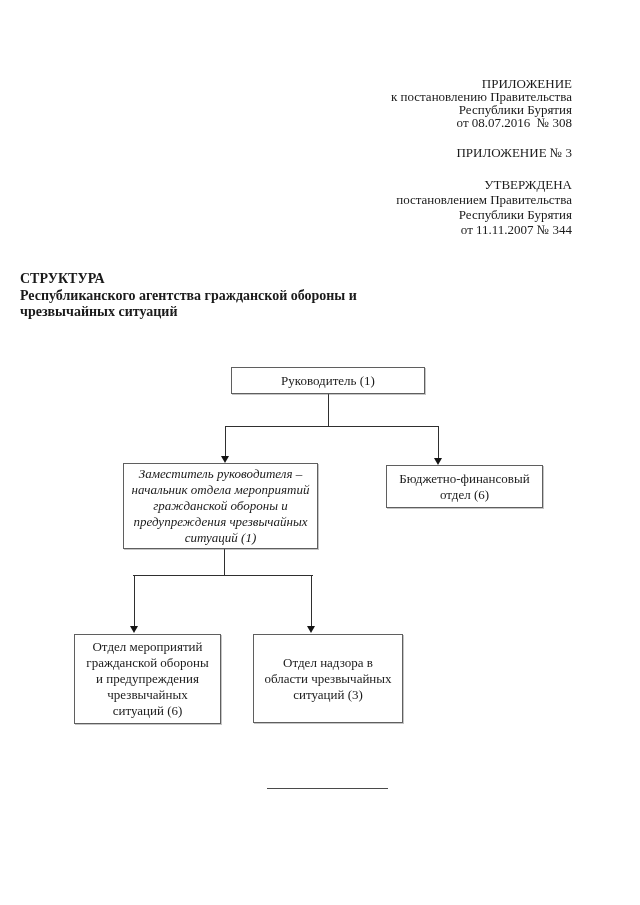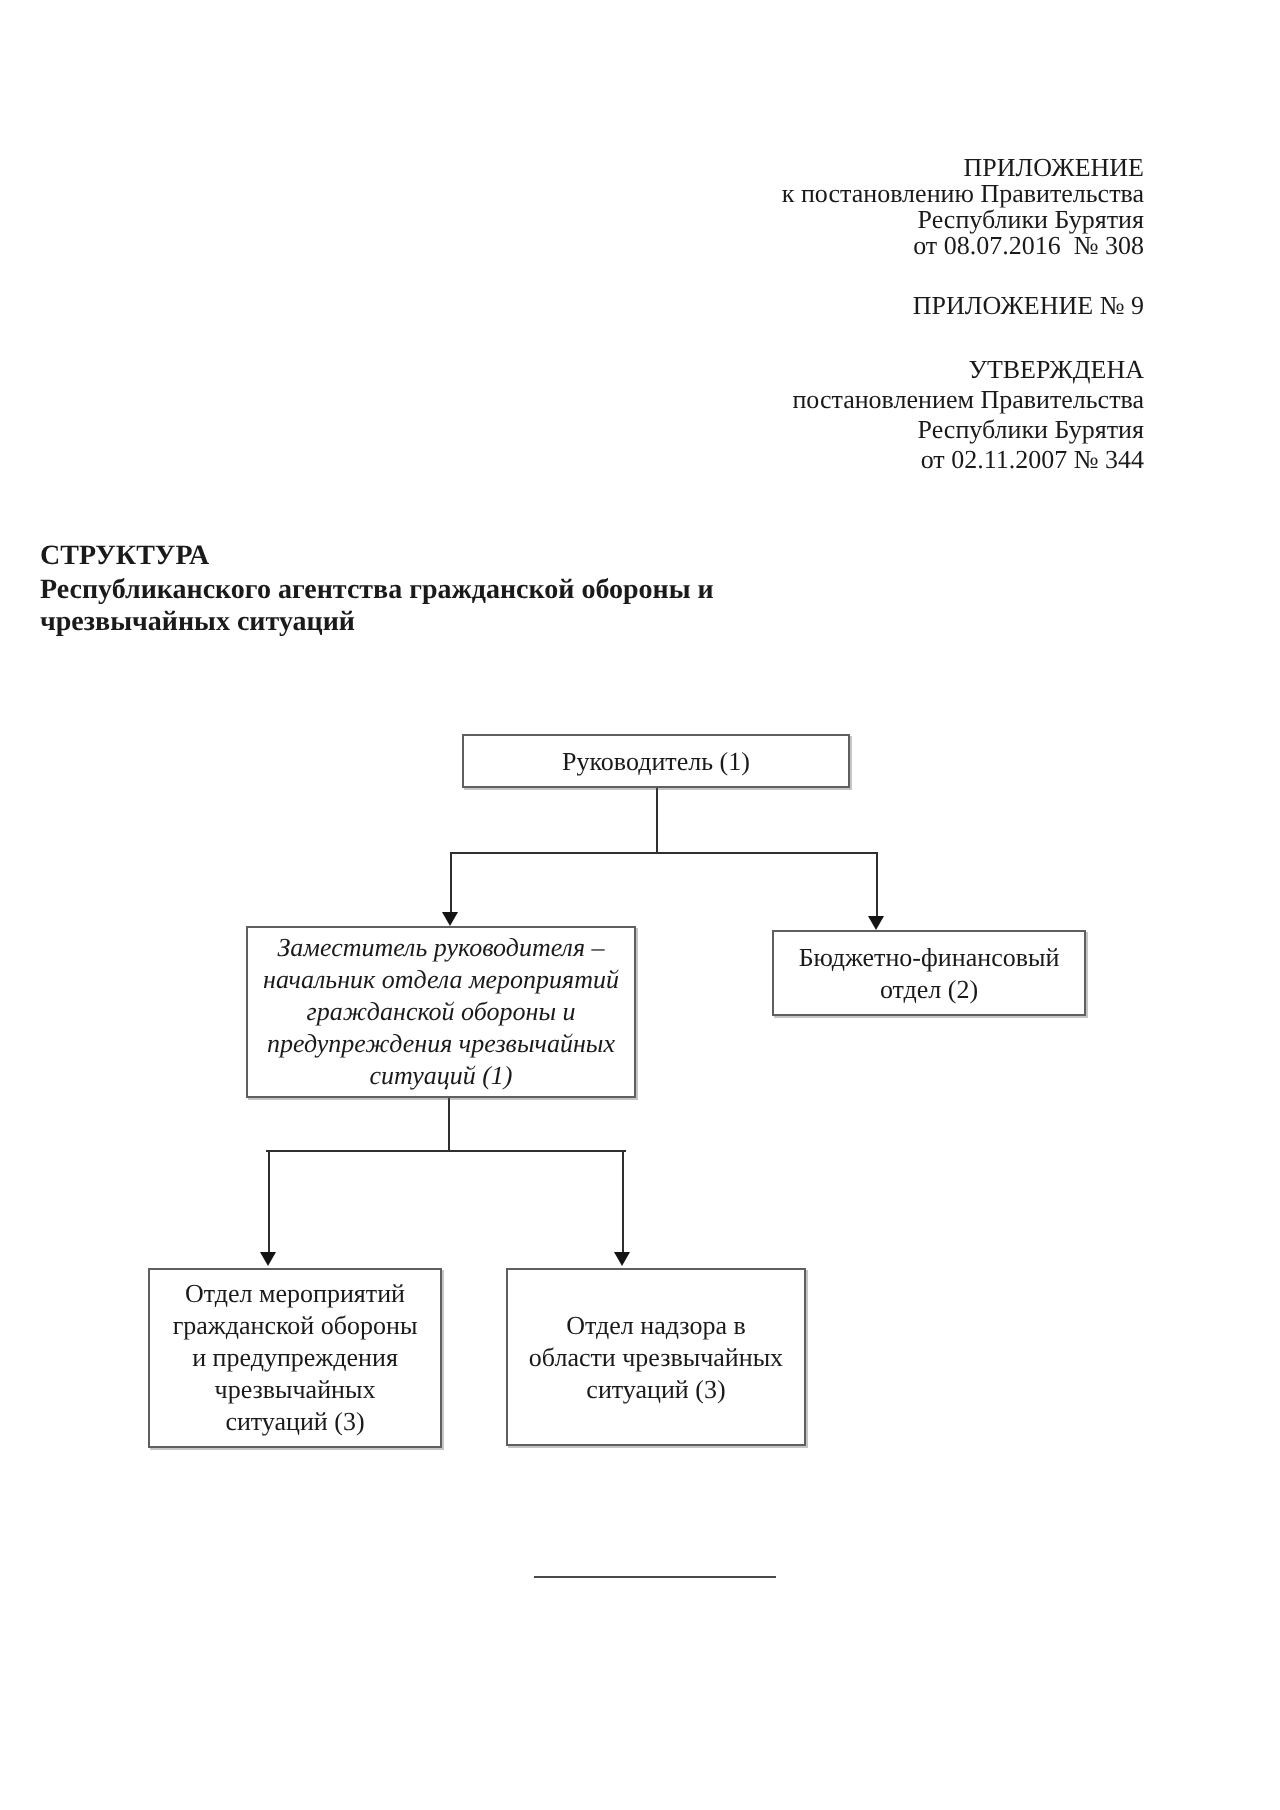--- a/index.html
+++ b/index.html
@@ -91,26 +91,26 @@
 </head>
 <body>
 
 <div class="page">
 
   <div class="rblock appendix-ref">ПРИЛОЖЕНИЕ
 к постановлению Правительства
 Республики Бурятия
 от 08.07.2016  № 308</div>
 
-  <div class="rblock appendix-num">ПРИЛОЖЕНИЕ № 9</div>
+  <div class="rblock appendix-num">ПРИЛОЖЕНИЕ № 3</div>
 
   <div class="rblock approval-block">УТВЕРЖДЕНА
 постановлением Правительства
 Республики Бурятия
-от 02.11.2007 № 344</div>
+от 11.11.2007 № 344</div>
 
   <div class="doc-title">СТРУКТУРА
 Республиканского агентства гражданской обороны и
 чрезвычайных ситуаций</div>
 
   <div class="cline v1"></div>
   <div class="cline h1"></div>
   <div class="cline v2"></div>
   <div class="cline v3"></div>
   <div class="cline v4"></div>
@@ -130,29 +130,29 @@
   <div class="node node-deputy">
     <span>Заместитель руководителя –
 начальник отдела мероприятий
 гражданской обороны и
 предупреждения чрезвычайных
 ситуаций (1)</span>
   </div>
 
   <div class="node node-budget">
     <span>Бюджетно-финансовый
-отдел (2)</span>
+отдел (6)</span>
   </div>
 
   <div class="node node-go">
     <span>Отдел мероприятий
 гражданской обороны
 и предупреждения
 чрезвычайных
-ситуаций (3)</span>
+ситуаций (6)</span>
   </div>
 
   <div class="node node-nadzor">
     <span>Отдел надзора в
 области чрезвычайных
 ситуаций (3)</span>
   </div>
 
   <div class="footer-sep"></div>
 

